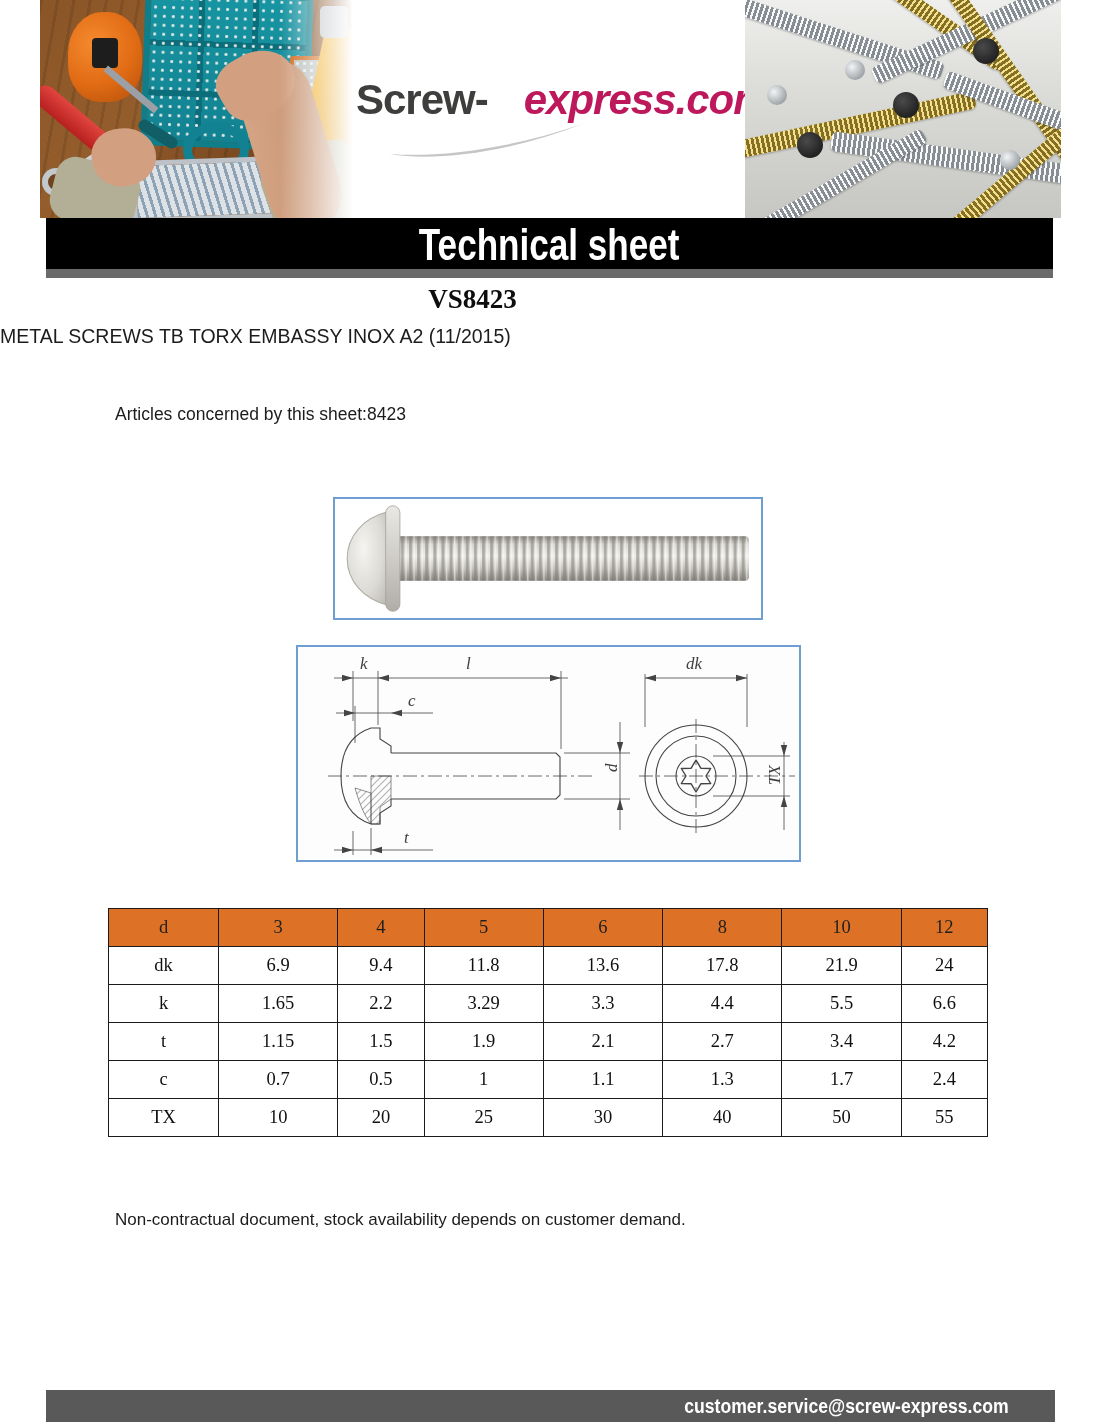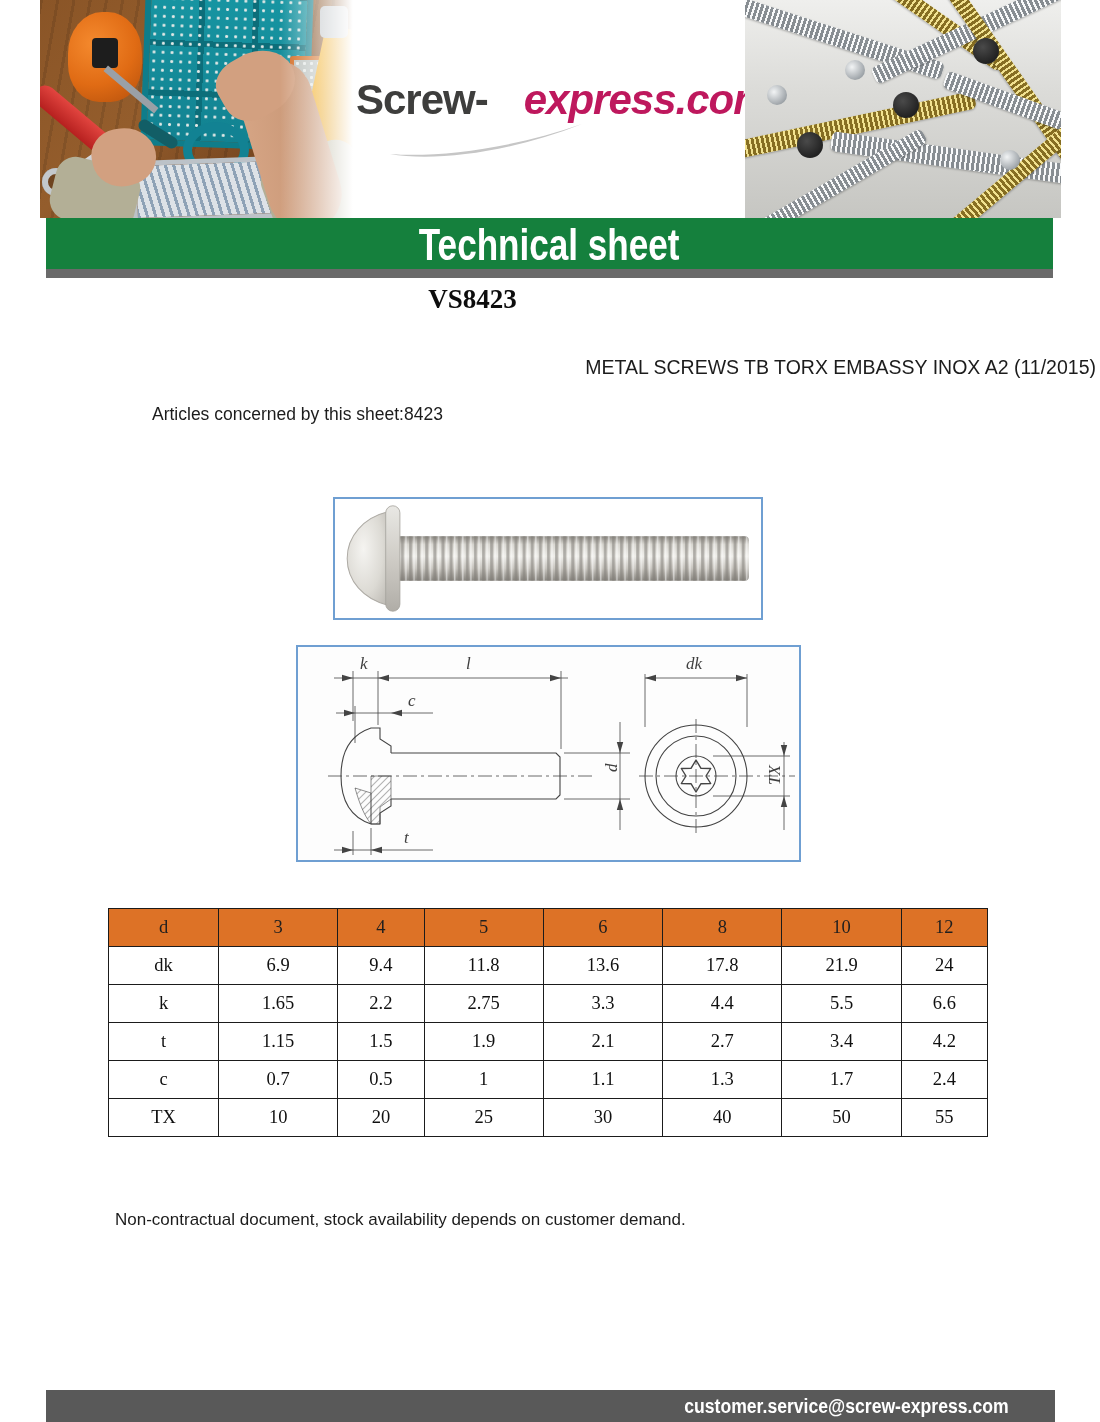--- a/index.html
+++ b/index.html
@@ -58,30 +58,30 @@
   .screw-head-silver { position:absolute; width:20px; height:20px; border-radius:50%; background:radial-gradient(circle at 35% 35%, #f2f4f5, #9aa0a5 75%); }
 
   
   .logo-block { position:absolute; left:356px; top:0; width:389px; height:218px; background:#ffffff; text-align:center; }
   .logo-text { position:absolute; left:0; top:76px; width:100%; font-size:42px; font-weight:bold; letter-spacing:-1px; white-space:nowrap; }
   .logo-screw { color:#3e3e3d; }
   .logo-express { color:#be185d; font-style:italic;margin-left:36px; }
   .swoosh { position:absolute; left:30px; top:120px; }
 
   
-  .banner { position:absolute; left:46px; top:218px; width:1007px; height:51px; background:#15803d; text-align:center; }
+  .banner { position:absolute; left:46px; top:218px; width:1007px; height:51px; background:#000000; text-align:center; }
   .banner-text { display:inline-block; margin-top:1px; color:#ffffff; font-size:45px; font-weight:bold; letter-spacing:0px; transform:scaleX(0.78); transform-origin:center; line-height:51px; }
   .gray-divider { position:absolute; left:46px; top:269px; width:1007px; height:9px; background:#6a6a6a; }
 
   
   .doc-code { position:absolute; left:0; top:284px; width:945px; text-align:center;
     font-family:"Liberation Serif", serif; font-weight:bold; font-size:27px; color:#0d0d0d; }
-  .doc-title { position:absolute; left:0; top:356px; width:1096px; text-align:right;
+  .doc-title { position:absolute; left:0; top:325px; width:1096px; text-align:left;
     font-size:19.5px; color:#1c1c1c; }
-  .articles-line { position:absolute; left:115px; top:404px; font-size:17.5px; color:#1c1c1c;margin-left:37px; }
+  .articles-line { position:absolute; left:115px; top:404px; font-size:17.5px; color:#1c1c1c; }
 
   
   .product-box { position:absolute; left:333px; top:497px; width:430px; height:123px; border:2px solid #6f9fd2; background:#ffffff; }
 
   
   .drawing-box { position:absolute; left:296px; top:645px; width:505px; height:217px; border:2px solid #6f9fd2; background:#fdfdfd; }
   .drawing-box svg text { font-family:"Liberation Serif", serif; font-style:italic; font-size:17px; fill:#3f3f3f; }
 
   
   .spec-table { position:absolute; left:108px; top:908px; width:880px; border-collapse:collapse;
@@ -283,21 +283,21 @@
       <td>11.8</td>
       <td>13.6</td>
       <td>17.8</td>
       <td>21.9</td>
       <td>24</td>
     </tr>
     <tr>
       <td>k</td>
       <td>1.65</td>
       <td>2.2</td>
-      <td>2.75</td>
+      <td>3.29</td>
       <td>3.3</td>
       <td>4.4</td>
       <td>5.5</td>
       <td>6.6</td>
     </tr>
     <tr>
       <td>t</td>
       <td>1.15</td>
       <td>1.5</td>
       <td>1.9</td>

